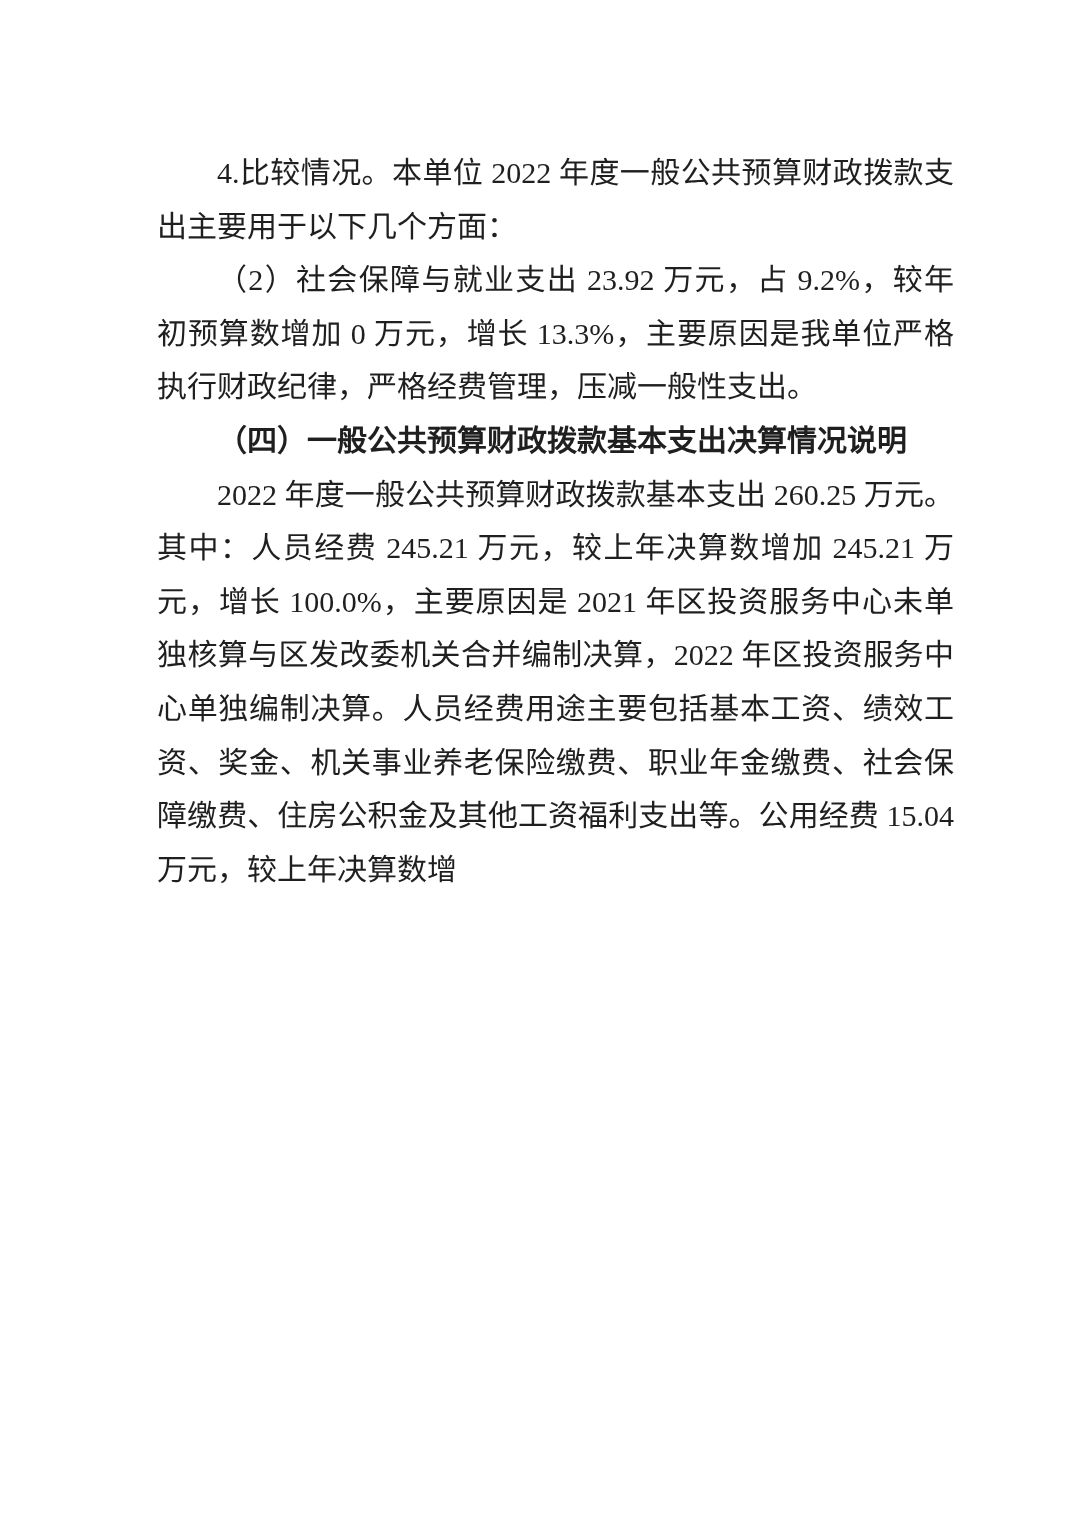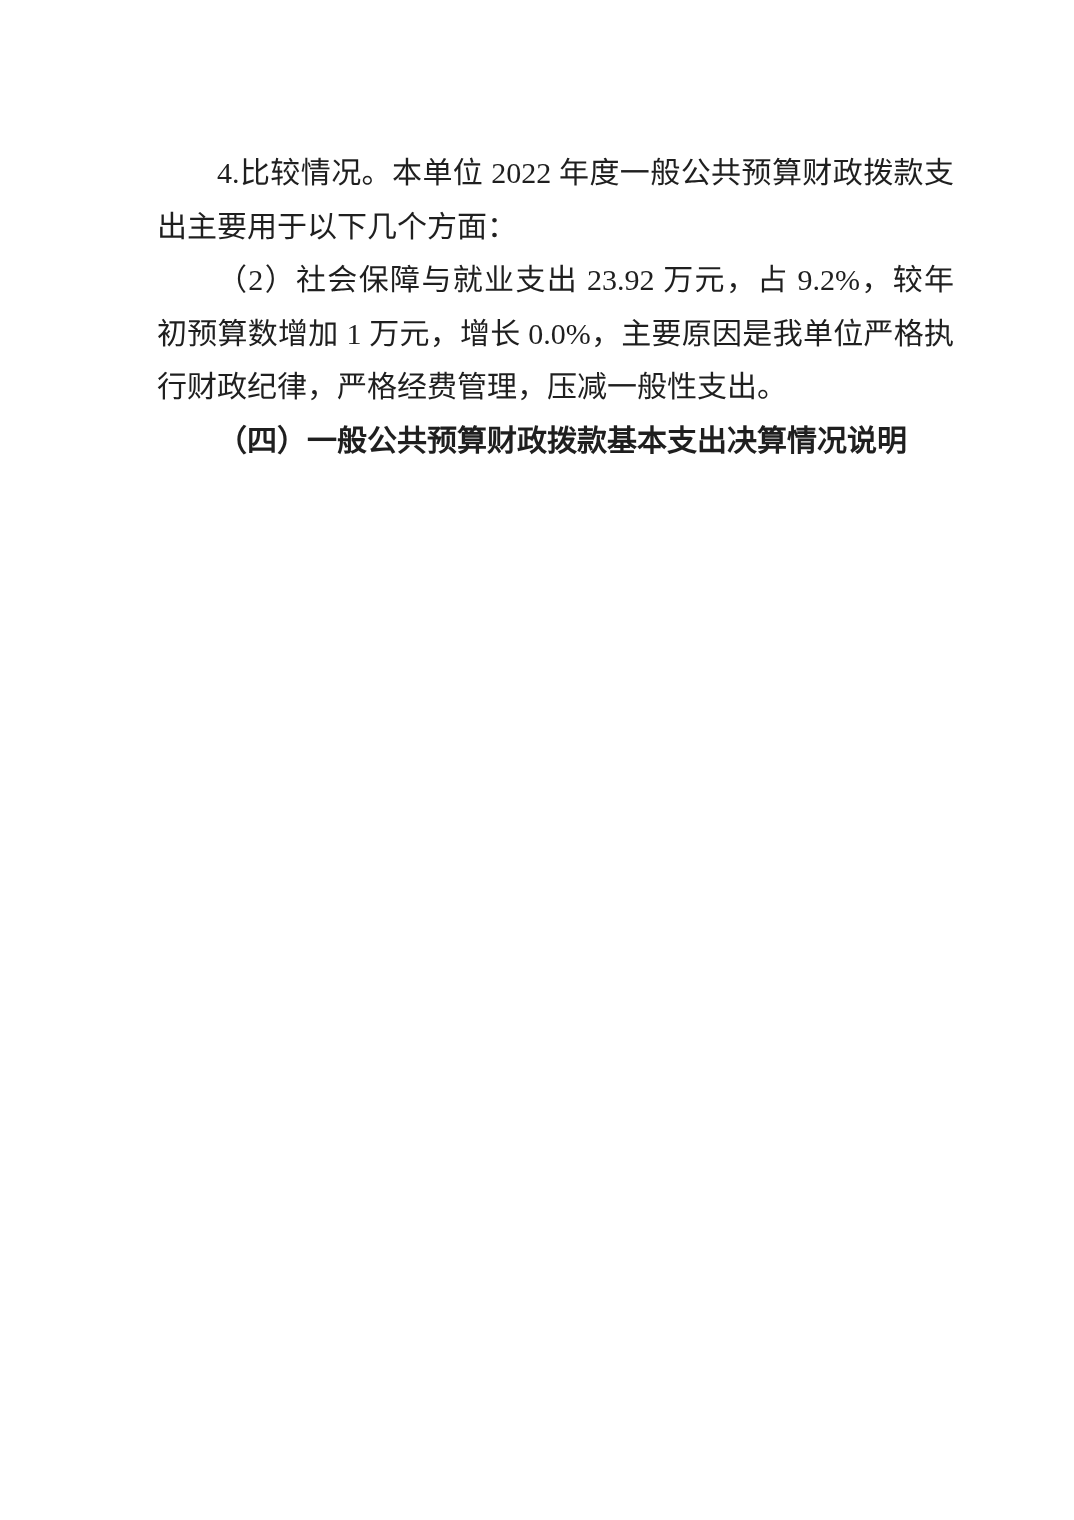--- a/index.html
+++ b/index.html
@@ -34,15 +34,16 @@
   }
   .para.bold {
     font-weight: bold;
   }
 </style>
 </head>
 <body>
 
 <div class="page">
   <p class="para">4.比较情况。本单位 2022 年度一般公共预算财政拨款支出主要用于以下几个方面：</p>
-  <p class="para">（2）社会保障与就业支出 23.92 万元，占 9.2%，较年初预算数增加 1 万元，增长 0.0%，主要原因是我单位严格执行财政纪律，严格经费管理，压减一般性支出。</p>
+  <p class="para">（2）社会保障与就业支出 23.92 万元，占 9.2%，较年初预算数增加 0 万元，增长 13.3%，主要原因是我单位严格执行财政纪律，严格经费管理，压减一般性支出。</p>
   <p class="para bold">（四）一般公共预算财政拨款基本支出决算情况说明</p>
+  <p class="para">2022 年度一般公共预算财政拨款基本支出 260.25 万元。其中：人员经费 245.21 万元，较上年决算数增加 245.21 万元，增长 100.0%，主要原因是 2021 年区投资服务中心未单独核算与区发改委机关合并编制决算，2022 年区投资服务中心单独编制决算。人员经费用途主要包括基本工资、绩效工资、奖金、机关事业养老保险缴费、职业年金缴费、社会保障缴费、住房公积金及其他工资福利支出等。公用经费 15.04 万元，较上年决算数增</p>
 </div>
 
 </body></html>

